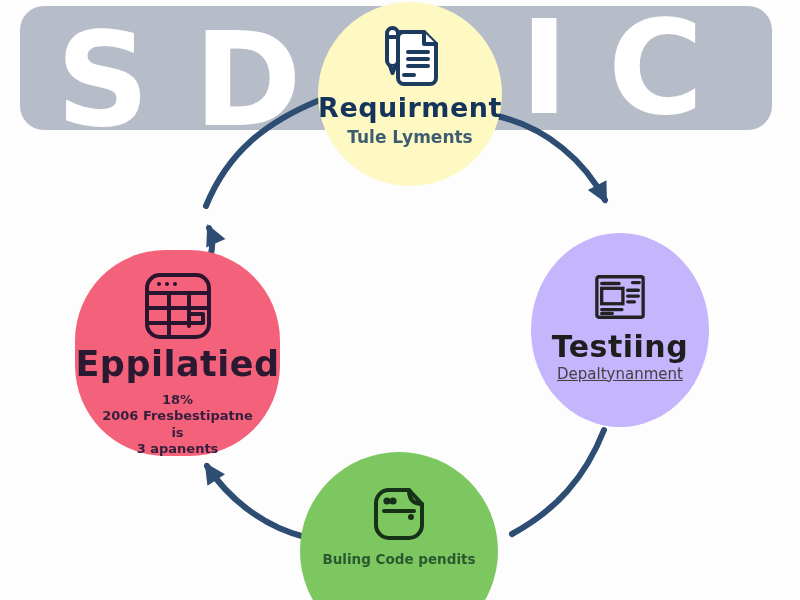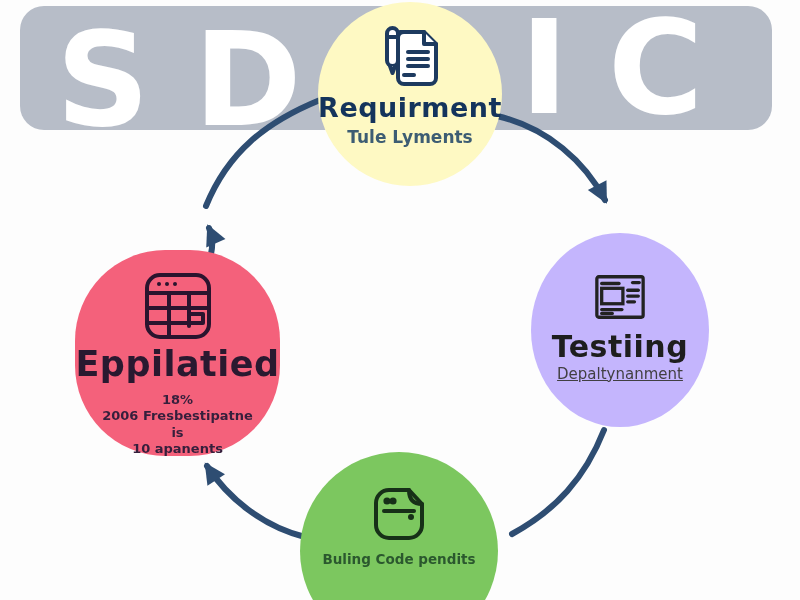--- a/index.html
+++ b/index.html
@@ -148,17 +148,17 @@
         <line x1="8" y1="38" x2="70" y2="38"></line>
         <line x1="8" y1="53" x2="50" y2="53"></line>
         <path d="M50 44 h14 v9 h-14"></path>
       </g>
     </svg>
     <div class="node-title">Eppilatied</div>
     <div class="stats">
       <div>18%</div>
       <div>2006 Fresbestipatne</div>
       <div>is</div>
-      <div>10 apanents</div>
+      <div>3 apanents</div>
     </div>
   </div>
 
 </div>
 
 </body></html>

